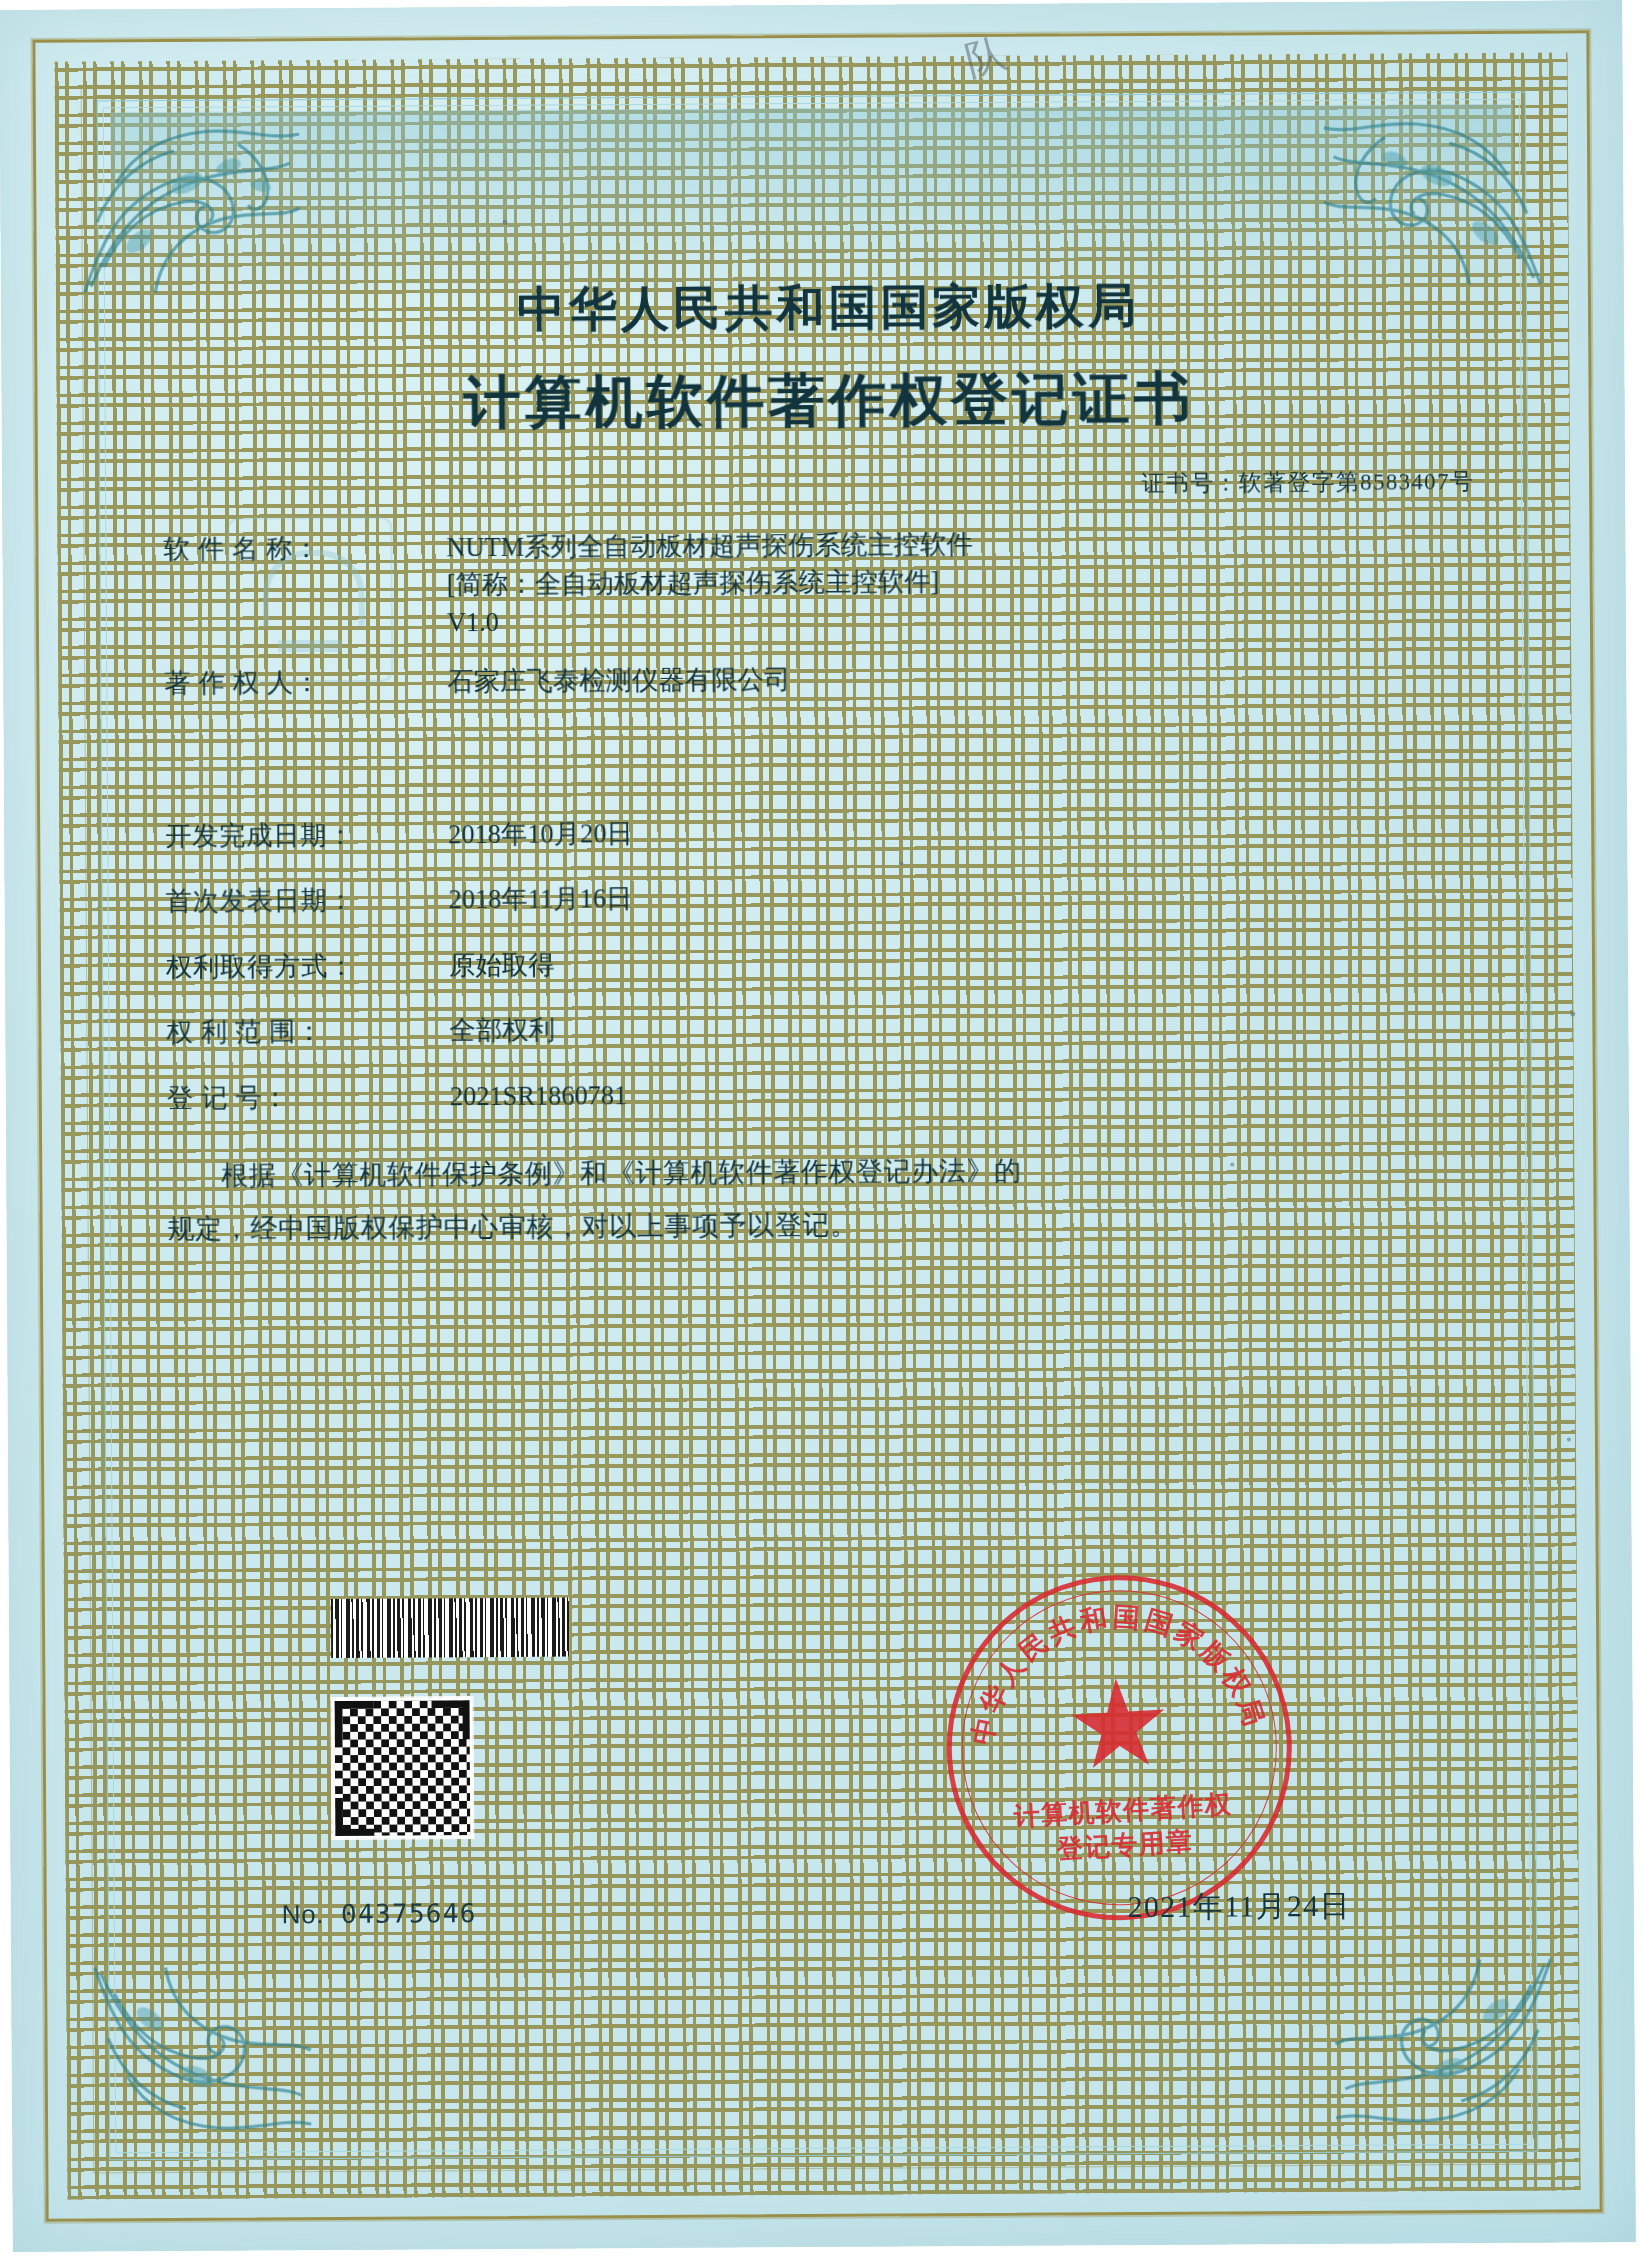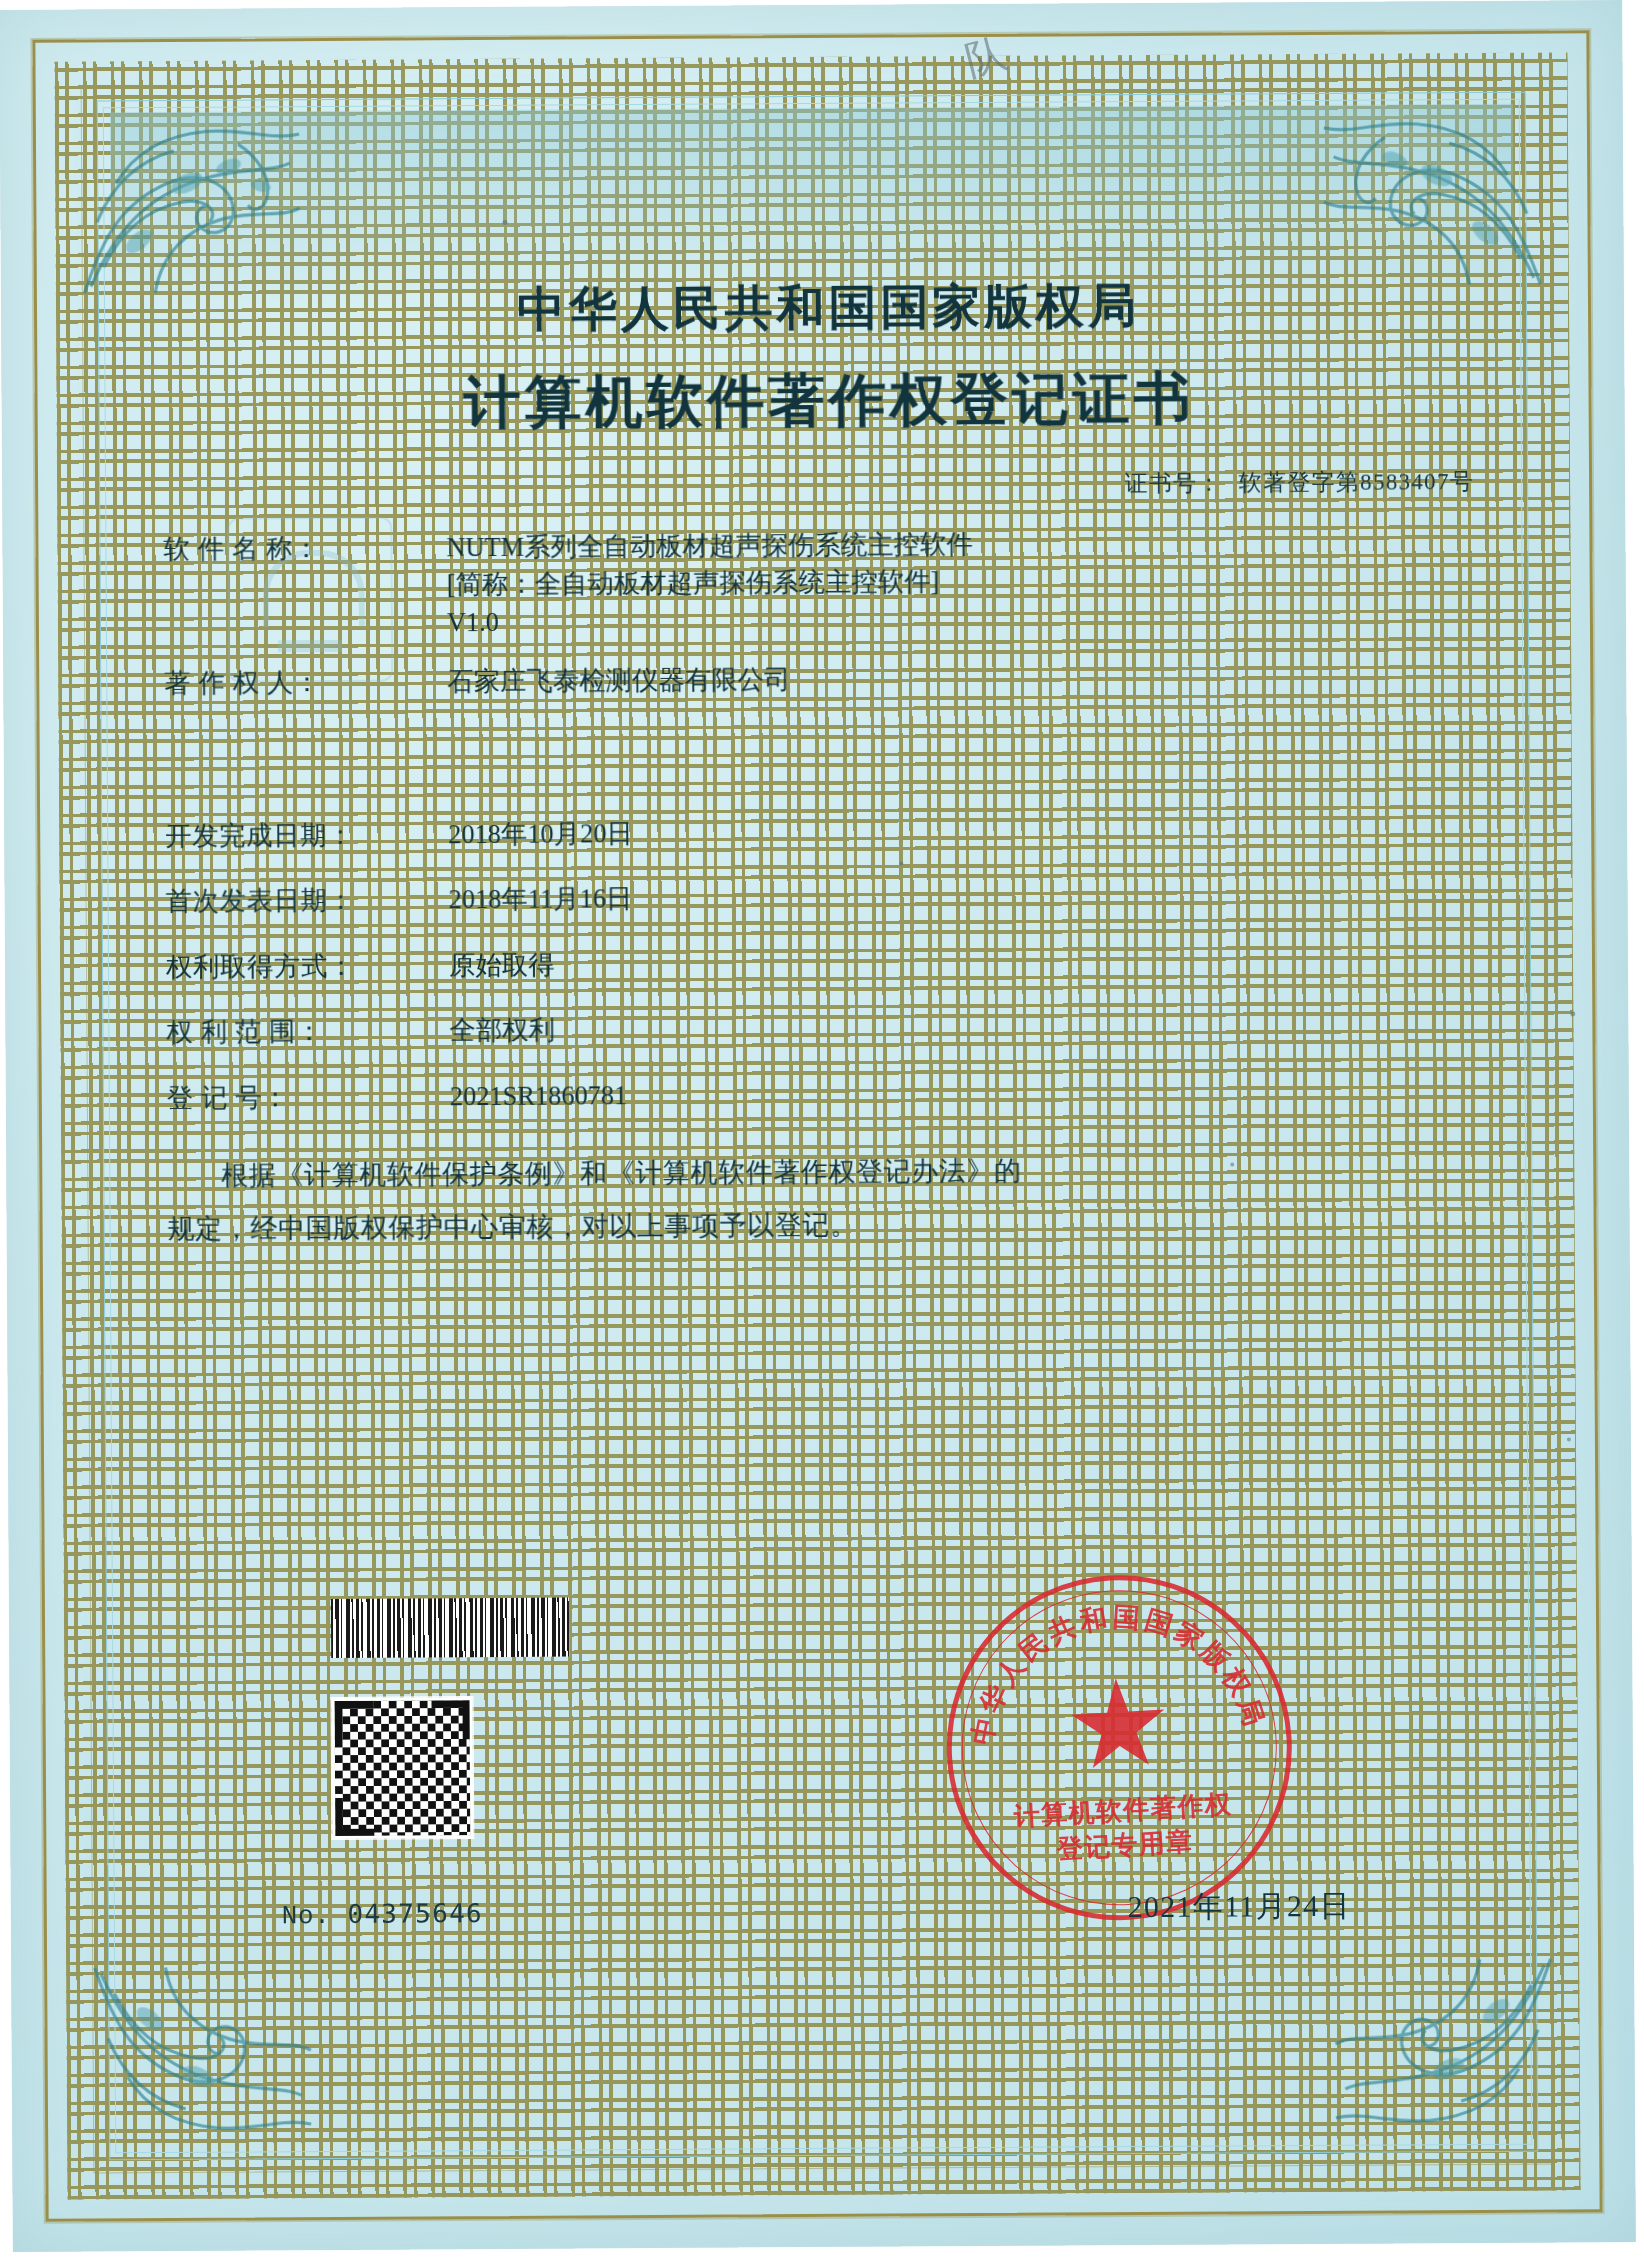--- a/index.html
+++ b/index.html
@@ -135,21 +135,21 @@
   }
 
   .cert-no {
     margin-top: 30px;
     text-align: right;
     padding-right: 22px;
     font-size: 23px;
     letter-spacing: 1.3px;
     color: #18363f;
   }
-  .cert-no .label { margin-right: 17px; }
+  .cert-no .label { }
 
   .fields { margin-top: 26px; }
   .field-row {
     display: flex;
     align-items: flex-start;
     margin-bottom: 22px;
     font-size: 26.4px;
     line-height: 1.42;
   }
   .field-label {
@@ -214,21 +214,21 @@
   .serial {
     position: absolute;
     left: 271px;
     top: 1891px;
     font-size: 26px;
     letter-spacing: 1.3px;
     color: #1b3a43;
     font-family: "DejaVu Sans Mono", "Liberation Mono", monospace;
   }
   .serial .pref {
-    font-family: Liberation Mono, monospace;
+    font-family: Liberation Sans, sans-serif;
     letter-spacing: 0.6px;
   }
 
   .issue-date {
     position: absolute;
     right: 283px;
     top: 1884px;
     font-size: 30px;
     letter-spacing: 1.3px;
     color: #15353e;

